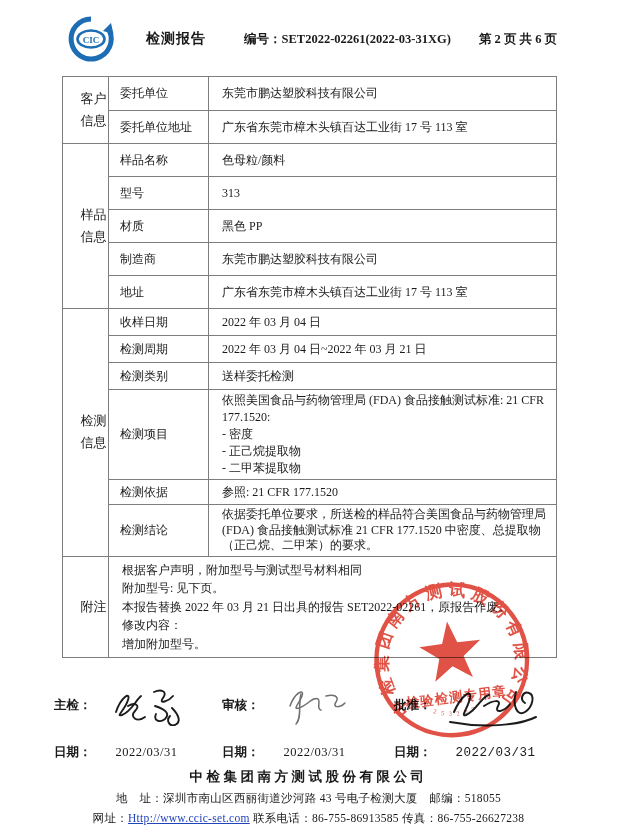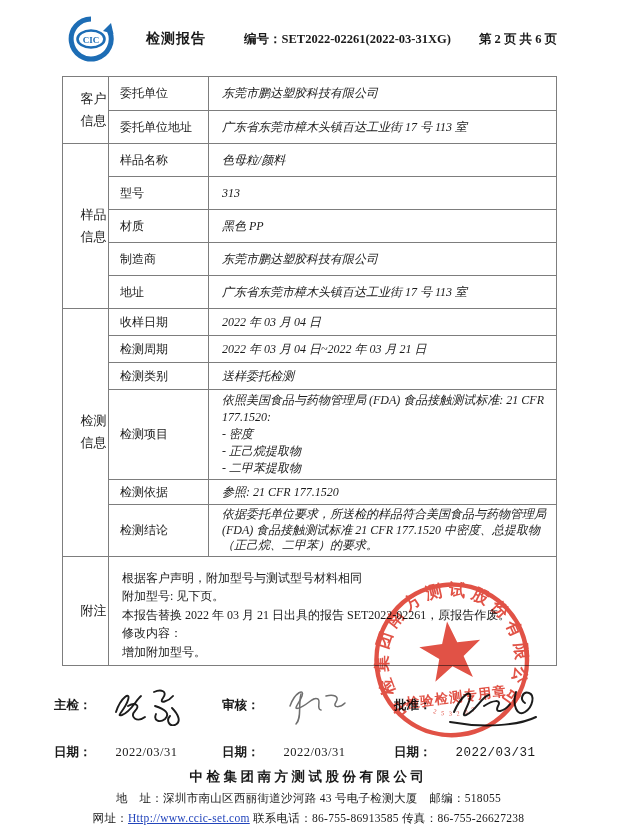--- a/index.html
+++ b/index.html
@@ -35,26 +35,26 @@
     overflow: hidden;
   }
   table.rpt { border: 1.5px solid #5a5a5a; }
   td.sec {
     width: 46px; text-align: center;
     font-size: 13px; line-height: 22px;
     border-right: 1px solid #7d7d7d;
     padding-left: 16px;
   }
   td.lbl { width: 100px; padding: 2px 4px 2px 11px; }
-  td.val { padding: 2px 8px 2px 13px; font-style: italic; }
+  td.val { padding: 2px 8px 2px 13px; }
   tr.sec-top td { border-top: 1.4px solid #5f5f5f; }
   .lines17 { line-height: 17px; padding-top: 5px; padding-bottom: 4px; vertical-align: top; }
   .lines15 { line-height: 15.5px; padding-top: 3px; padding-bottom: 3px; }
   .lines18 { line-height: 18.6px; padding-top: 4px; padding-bottom: 4px; }
-  td.notes-val { padding: 12px 8px 4px 13px; }
+  td.notes-val { padding: 4px 8px 4px 13px; }
 
   
   .sigblock {
     position: absolute; left: 54px; top: 688px; width: 494px;
     display: flex;
   }
   .sigcol { display: flex; flex-direction: column; }
   .sigcol.c1 { width: 168px; }
   .sigcol.c2 { width: 172px; }
   .sigcol.c3 { width: 154px; font-family: Liberation Mono, monospace; }

